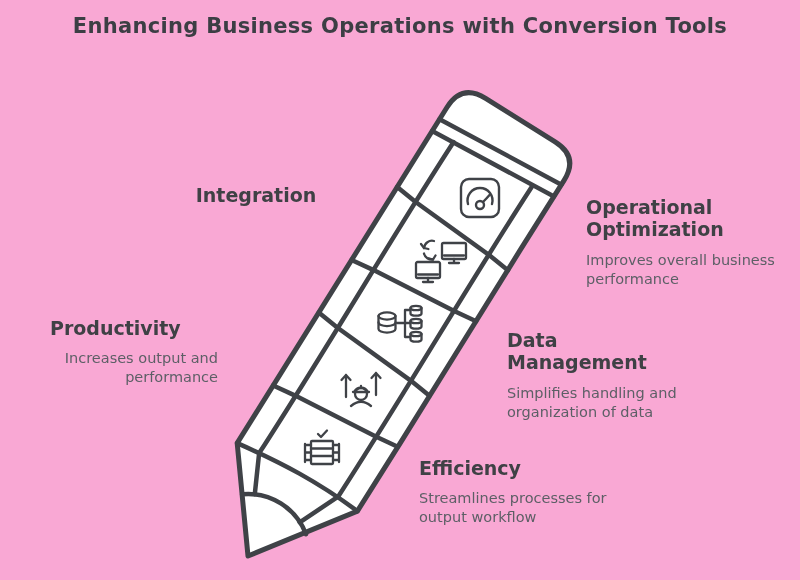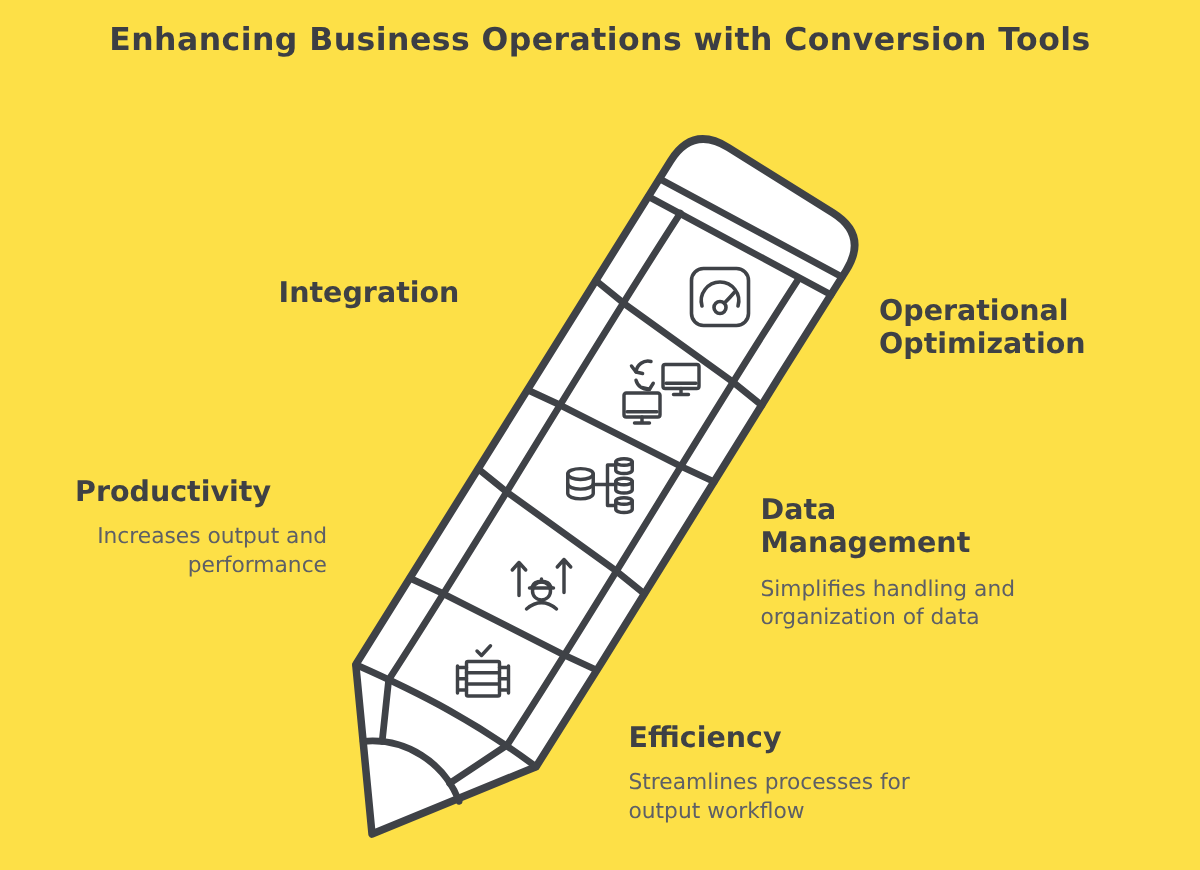--- a/index.html
+++ b/index.html
@@ -1,36 +1,36 @@
 <!DOCTYPE html>
 <html><head>
 <meta charset="utf-8">
 <style>
   html,body{margin:0;padding:0;background:#fff;}
   #stage{
-    position:relative;width:800px;height:580px;background:#fde047;overflow:hidden;
+    position:relative;width:800px;height:580px;background:#f9a8d4;overflow:hidden;
     font-family:"DejaVu Sans","Liberation Sans",sans-serif;
   }
   .page-title{
     position:absolute;left:0;top:14px;width:800px;text-align:center;
     font-size:21px;font-weight:bold;color:#3c3e44;letter-spacing:.3px;
   }
   .pencil-svg{position:absolute;left:0;top:0;}
   .label{position:absolute;}
   .feature-title{font-size:19px;font-weight:bold;color:#3f4145;line-height:1.18;margin-bottom:10px;}
   .feature-desc{font-size:14.5px;color:#5d5f66;line-height:1.3;}
-  #lb-integration{left:168px;top:184px;width:156px;text-align:center;}
+  #lb-integration{left:178px;top:184px;width:156px;text-align:center;}
   #lb-integration .feature-title{margin-bottom:12px;}
   #lb-operational{left:586px;top:196px;width:200px;}
   #lb-operational .feature-title{width:140px;}
   #lb-productivity{left:50px;top:317px;width:168px;}
   #lb-productivity .feature-desc{text-align:right;}
   #lb-datamgmt{left:507px;top:329px;width:200px;}
   #lb-datamgmt .feature-title{width:130px;}
-  #lb-efficiency{left:419px;top:457px;width:210px;margin-top:24px;}
+  #lb-efficiency{left:419px;top:457px;width:210px;}
 </style>
 </head>
 <body>
 
 <div id="stage">
 
   <div class="page-title">Enhancing Business Operations with Conversion Tools</div>
 
   <svg class="pencil-svg" width="800" height="580" viewBox="0 0 800 580">
 
@@ -115,20 +115,21 @@
       <path d="M 17,-5 L 17,13 M 11,-4 L 17,-4 M 11,3.5 L 17,3.5 M 11,11 L 17,11"></path>
     </g>
   </svg>
 
   <div class="label" id="lb-integration">
     <div class="feature-title">Integration</div>
   </div>
 
   <div class="label" id="lb-operational">
     <div class="feature-title">Operational Optimization</div>
+    <div class="feature-desc">Improves overall business performance</div>
   </div>
 
   <div class="label" id="lb-datamgmt">
     <div class="feature-title">Data Management</div>
     <div class="feature-desc">Simplifies handling and organization of data</div>
   </div>
 
   <div class="label" id="lb-productivity">
     <div class="feature-title">Productivity</div>
     <div class="feature-desc">Increases output and performance</div>

